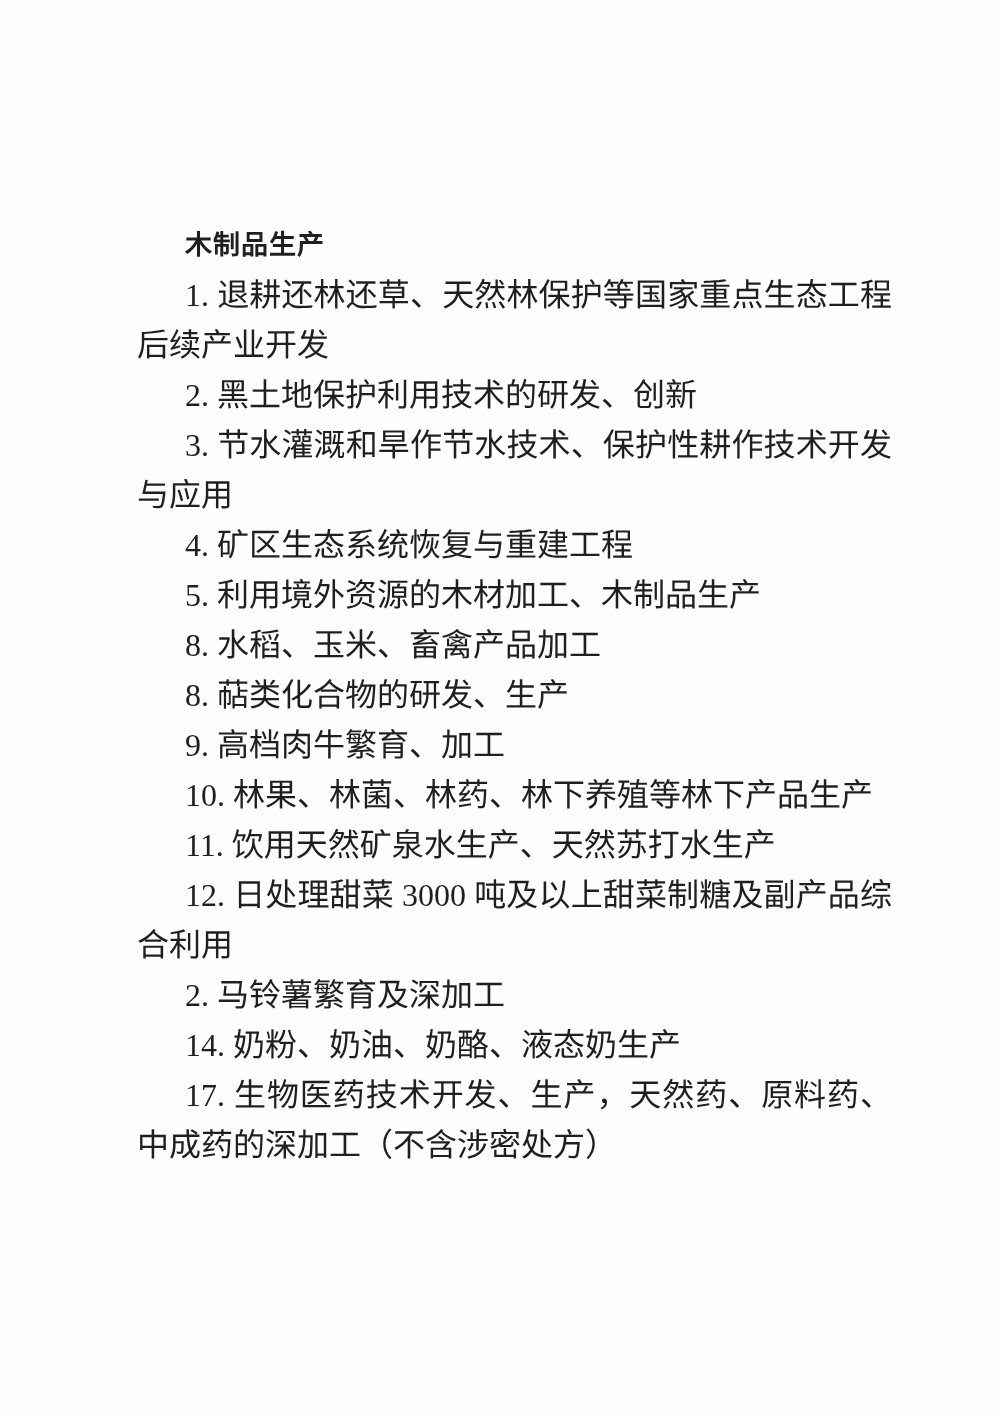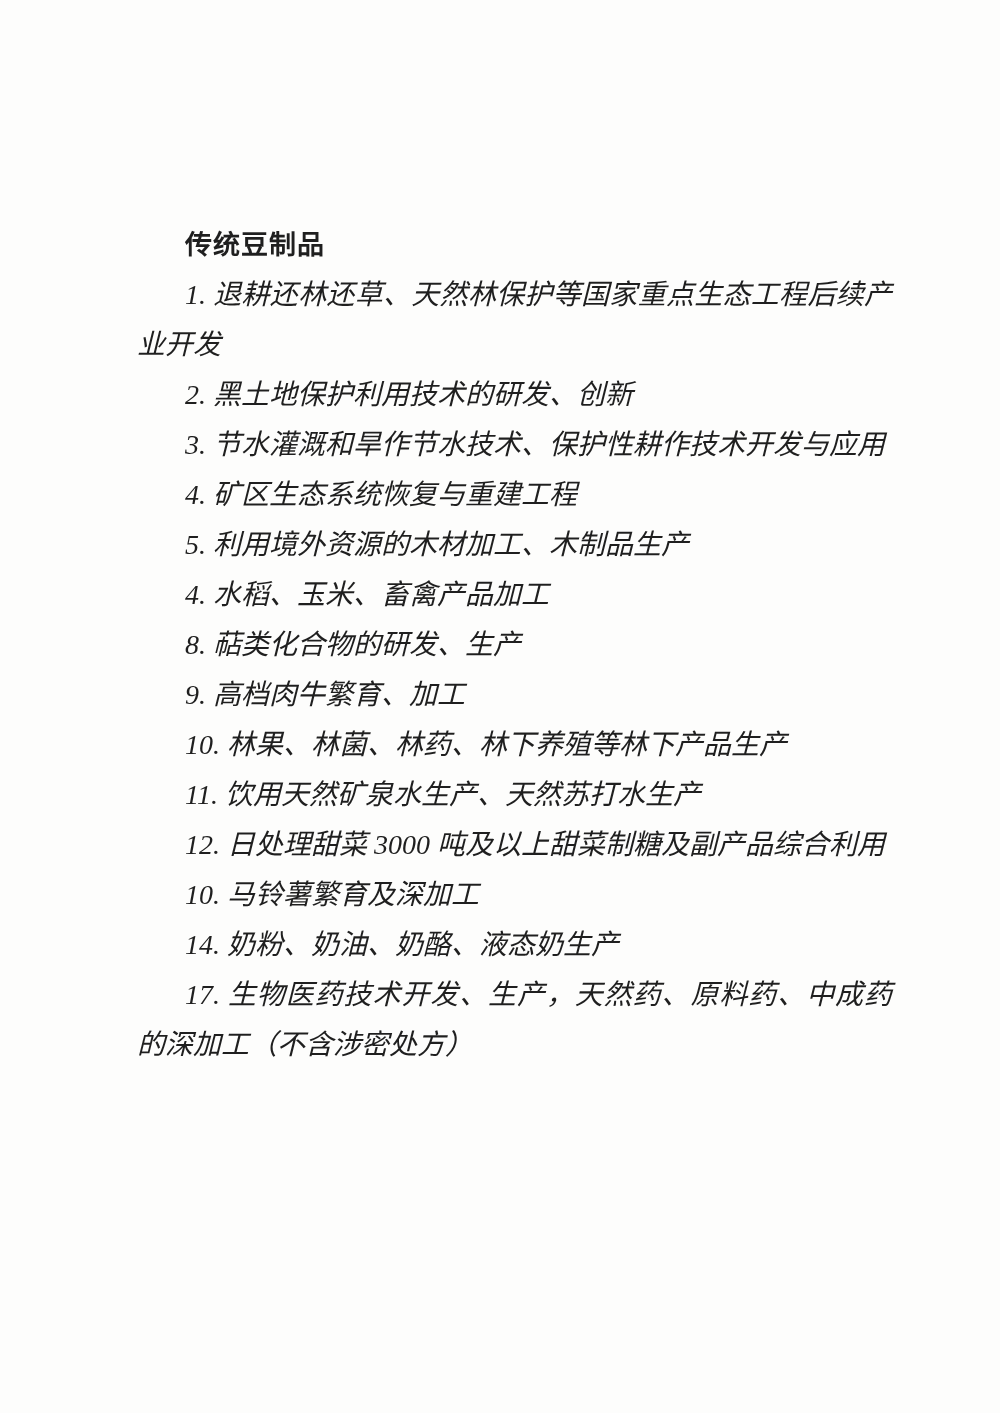--- a/index.html
+++ b/index.html
@@ -21,42 +21,41 @@
   .doc-heading {
     font-family: "Liberation Sans", "DejaVu Sans", sans-serif;
     font-weight: bold;
     font-size: 27px;
     line-height: 50px;
     margin: 0 0 0 48px;
     letter-spacing: 1px;
   }
   .doc-item {
     font-family: "Liberation Serif", "DejaVu Serif", serif;
-    font-size: 28px;
+    font-size: 32px;
     line-height: 50px;
     margin: 0;
     text-indent: 48px;
     text-align: justify;
     text-justify: inter-ideograph;
     max-width: 755px;
-    font-style: italic;
   }
 </style>
 </head>
 <body>
 
 <div class="page">
-  <h2 class="doc-heading">传统豆制品</h2>
+  <h2 class="doc-heading">木制品生产</h2>
   <p class="doc-item">1. 退耕还林还草、天然林保护等国家重点生态工程后续产业开发</p>
   <p class="doc-item">2. 黑土地保护利用技术的研发、创新</p>
   <p class="doc-item">3. 节水灌溉和旱作节水技术、保护性耕作技术开发与应用</p>
   <p class="doc-item">4. 矿区生态系统恢复与重建工程</p>
   <p class="doc-item">5. 利用境外资源的木材加工、木制品生产</p>
-  <p class="doc-item">4. 水稻、玉米、畜禽产品加工</p>
+  <p class="doc-item">8. 水稻、玉米、畜禽产品加工</p>
   <p class="doc-item">8. 萜类化合物的研发、生产</p>
   <p class="doc-item">9. 高档肉牛繁育、加工</p>
   <p class="doc-item">10. 林果、林菌、林药、林下养殖等林下产品生产</p>
   <p class="doc-item">11. 饮用天然矿泉水生产、天然苏打水生产</p>
   <p class="doc-item">12. 日处理甜菜 3000 吨及以上甜菜制糖及副产品综合利用</p>
-  <p class="doc-item">10. 马铃薯繁育及深加工</p>
+  <p class="doc-item">2. 马铃薯繁育及深加工</p>
   <p class="doc-item">14. 奶粉、奶油、奶酪、液态奶生产</p>
   <p class="doc-item">17. 生物医药技术开发、生产，天然药、原料药、中成药的深加工（不含涉密处方）</p>
 </div>
 
 </body></html>

